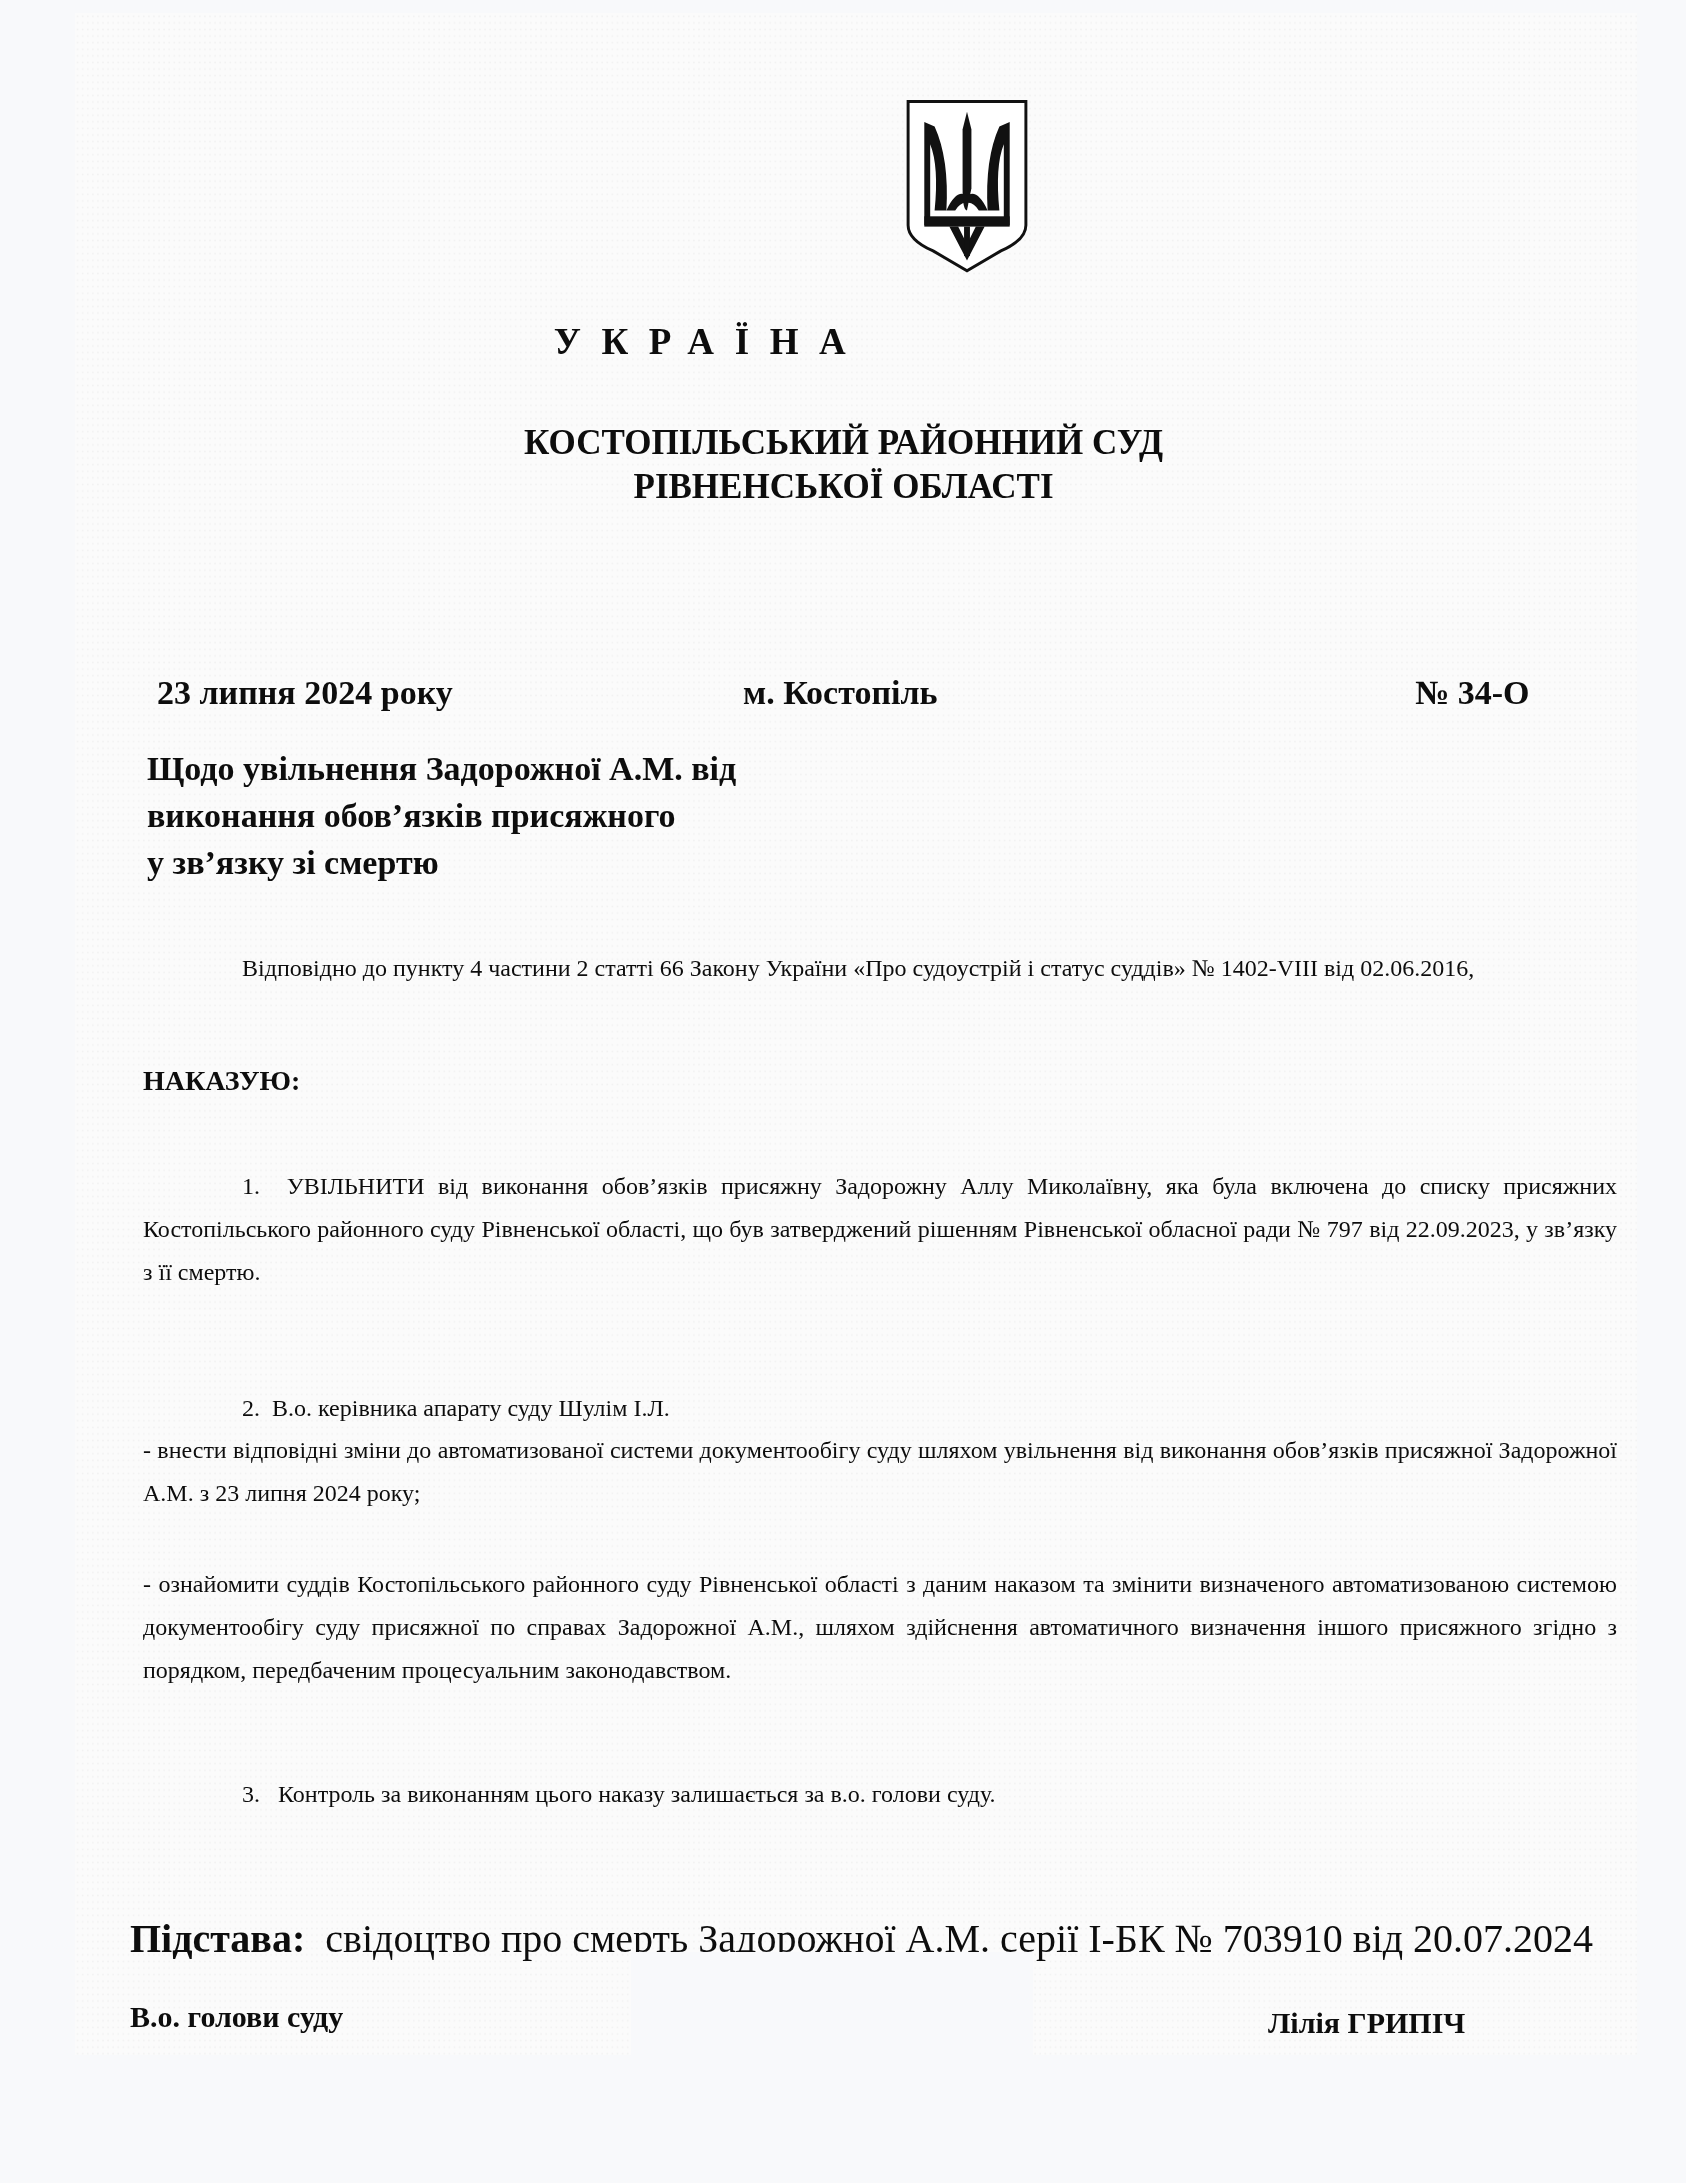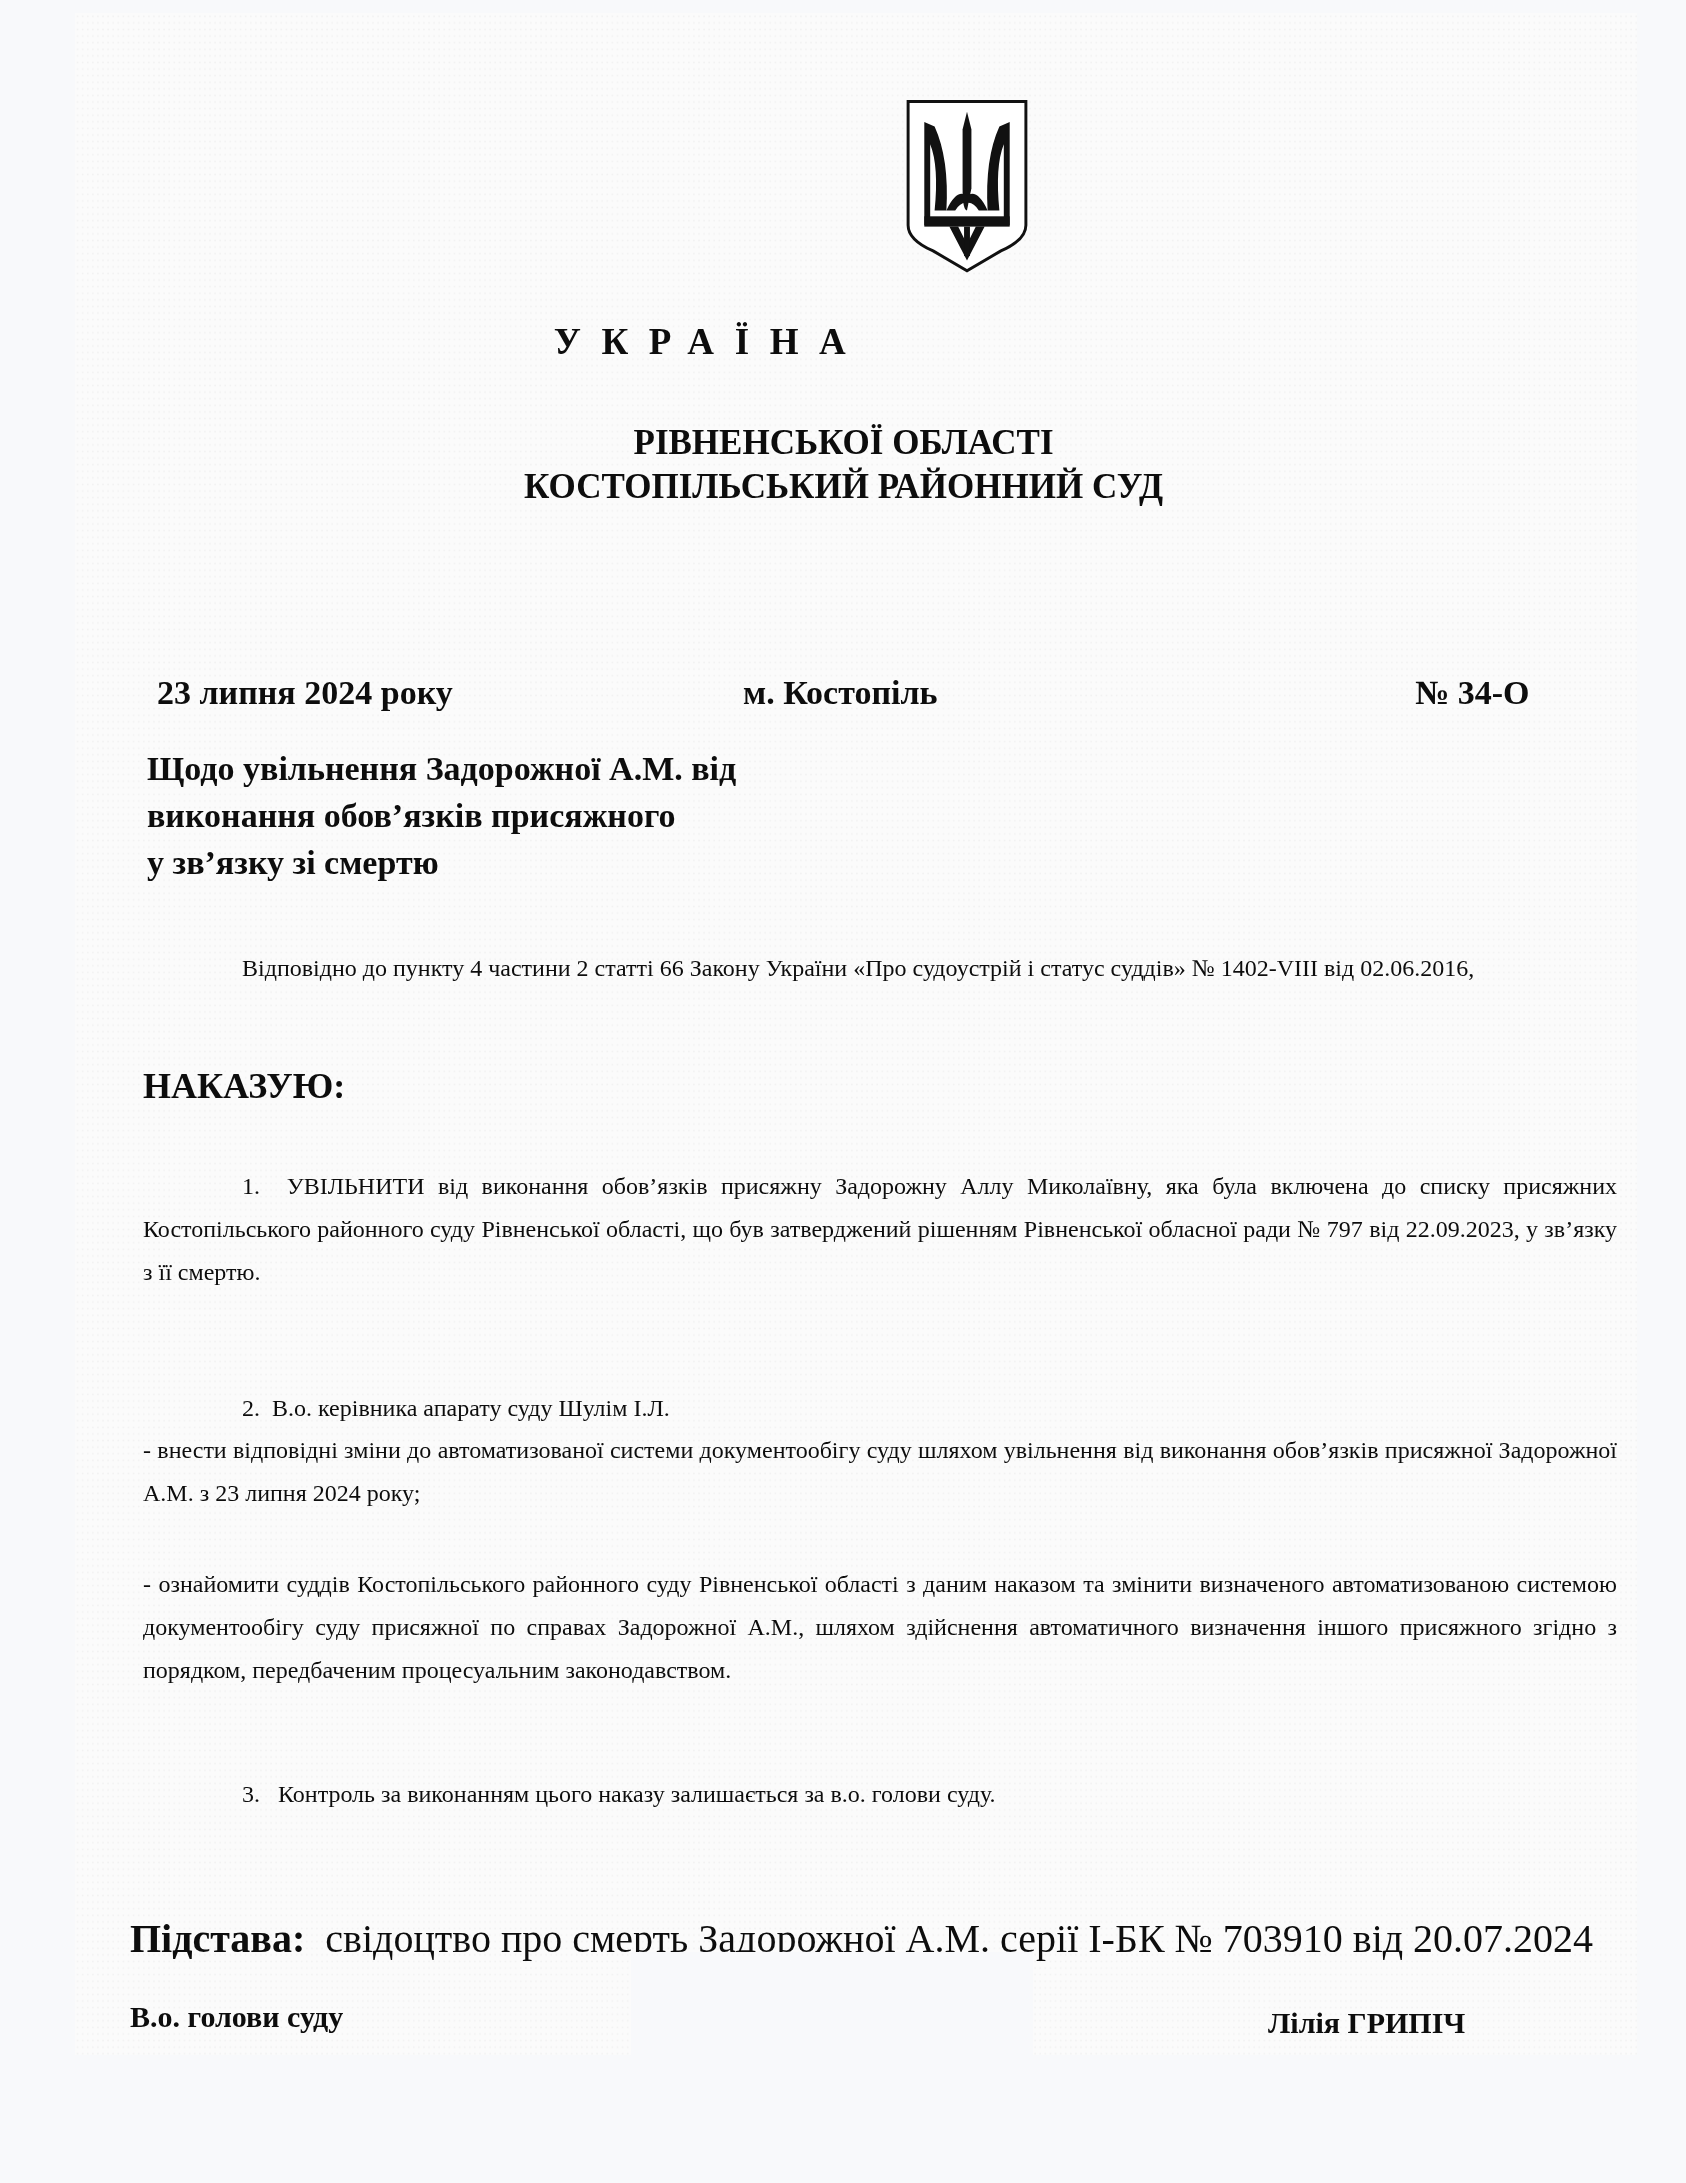--- a/index.html
+++ b/index.html
@@ -44,38 +44,38 @@
     <path d="M142 30 L128 36 Q108 80 112 150 L128 150 Q122 90 134 60 L134 170 L142 170 Z" fill="#111"></path>
     <rect x="26" y="158" width="116" height="14" fill="#111"></rect>
     <path d="M56 150 Q70 120 84 130 Q98 120 112 150 L100 150 Q92 138 84 140 Q76 138 68 150 Z" fill="#111"></path>
     <path d="M60 172 L84 218 L108 172 L96 172 L84 196 L72 172 Z" fill="#111"></path>
     <rect x="80" y="172" width="8" height="40" fill="#111"></rect>
   </svg>
 
   <div class="abs country" style="left:-75px">УКРАЇНА</div>
 
   <div class="abs court" style="left:-75px">
+    <div>КОСТОПІЛЬСЬКИЙ РАЙОННИЙ СУД</div>
     <div>РІВНЕНСЬКОЇ ОБЛАСТІ</div>
-    <div>КОСТОПІЛЬСЬКИЙ РАЙОННИЙ СУД</div>
   </div>
 
 
   <div class="abs meta" style="left:82px">23 липня 2024 року</div>
   <div class="abs meta" style="left:668px">м. Костопіль</div>
   <div class="abs meta" style="left:1340px">№ 34-О</div>
 
   <div class="abs subject" style="left:72px">
     <div>Щодо увільнення Задорожної А.М. від</div>
     <div>виконання обов’язків присяжного</div>
     <div>у зв’язку зі смертю</div>
   </div>
 
   <div class="para indent" style="left:68px; top:934px;">Відповідно до пункту 4  частини 2 статті 66 Закону України «Про судоустрій і статус суддів» № 1402-VIII від 02.06.2016,</div>
 
-  <div class="abs bold" style="left:68px; top:1052px; font-size:36px;">НАКАЗУЮ:</div>
+  <div class="abs bold" style="left:68px; top:1052px; font-size:28px;">НАКАЗУЮ:</div>
 
   <div class="para indent" style="left:68px; top:1152px;">
     <span>1.</span>&nbsp;&nbsp;<span>УВІЛЬНИТИ</span><span> від виконання обов’язків присяжну Задорожну Аллу Миколаївну, яка була включена до списку присяжних Костопільського районного суду Рівненської області, що був затверджений рішенням Рівненської обласної ради № 797 від 22.09.2023,  у зв’язку з її смертю.</span>
   </div>
 
   <div class="para indent" style="left:68px; top:1374px;">
     <span>2.</span>&nbsp;&nbsp;<span>В.о. керівника апарату суду Шулім І.Л.</span>
   </div>
   <div class="para" style="left:68px; top:1416px;">- внести відповідні зміни до автоматизованої системи документообігу суду шляхом увільнення від виконання обов’язків присяжної Задорожної А.М. з 23 липня 2024 року;</div>
   <div class="para" style="left:68px; top:1550px;">-  ознайомити суддів Костопільського районного суду Рівненської області з даним наказом та змінити визначеного автоматизованою системою документообігу суду присяжної по справах Задорожної А.М., шляхом здійснення автоматичного визначення іншого присяжного згідно з порядком, передбаченим процесуальним законодавством.</div>

